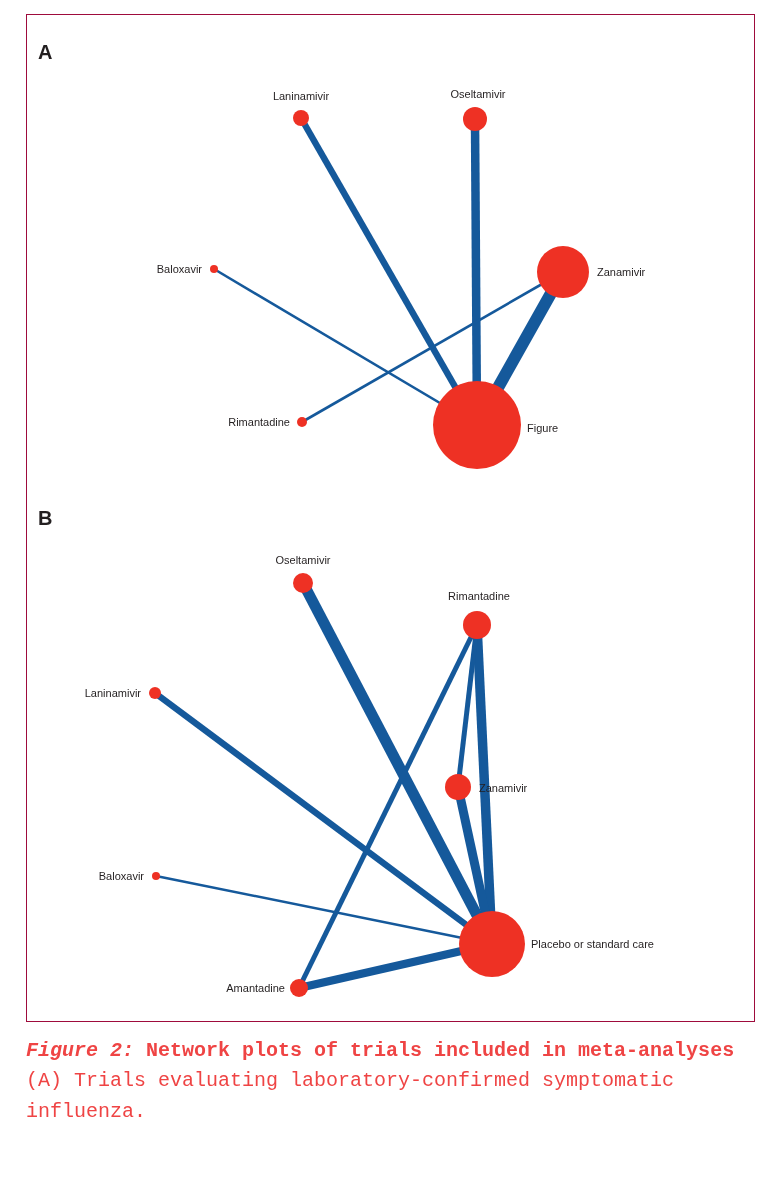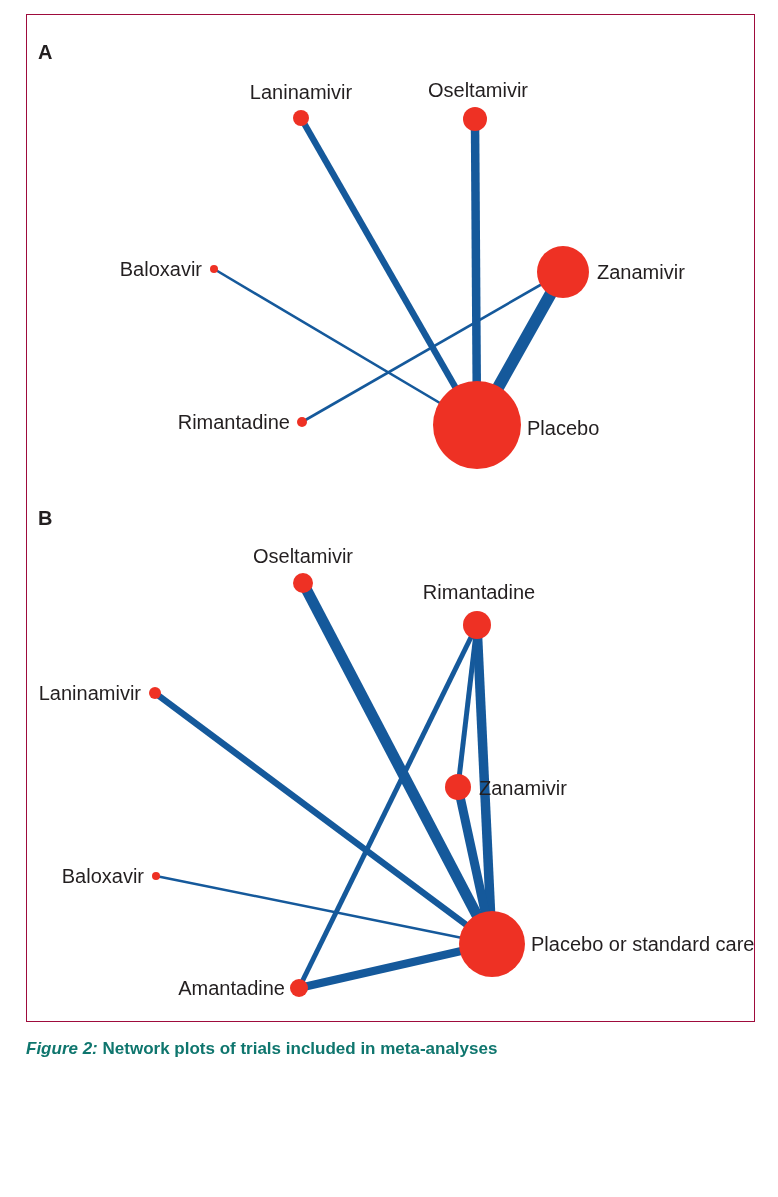--- a/index.html
+++ b/index.html
@@ -36,38 +36,38 @@
   svg.netplot{
     position:absolute;
     left:0; top:0;
     width:778px; height:1197px;
     pointer-events:none;
   }
 
   .node-label{
     position:absolute;
     font-family:"Liberation Sans", sans-serif;
-    font-size:20px;
+    font-size:11px;
     color:#231f20;
     white-space:nowrap;
     line-height:1;
   }
   .node-label.right{transform:translate(0,-50%);}
   .node-label.left{transform:translate(-100%,-50%);}
   .node-label.above{transform:translate(-50%,-100%);}
 
   .caption{
     position:absolute;
     left:26px;
     top:1036px;
     width:730px;
-    font-family:Liberation Sans, sans-serif;
-    font-size:17px;
+    font-family:Liberation Mono, monospace;
+    font-size:20px;
     line-height:1.52;
-    color:#0f766e;
+    color:#ef4444;
   }
   .caption .cap-title{font-weight:700;}
   .caption .cap-fig{font-weight:700;font-style:italic;}
   .caption p{margin:0;}
 </style>
 </head>
 <body>
 
 <div id="root">
 
@@ -109,27 +109,28 @@
         <circle cx="299" cy="988" r="9" fill="#ee3124"></circle>
       </g>
   </svg>
 
   <div id="labels-layer">
       <div class="node-label above" style="left: 301px; top: 102px;">Laninamivir</div>
       <div class="node-label above" style="left: 478px; top: 100px;">Oseltamivir</div>
       <div class="node-label left" style="left: 202px; top: 269px;">Baloxavir</div>
       <div class="node-label right" style="left: 597px; top: 272px;">Zanamivir</div>
       <div class="node-label left" style="left: 290px; top: 422px;">Rimantadine</div>
-      <div class="node-label right" style="left: 527px; top: 428px;">Placebo</div>
+      <div class="node-label right" style="left: 527px; top: 428px;">Figure</div>
       <div class="node-label above" style="left: 303px; top: 566px;">Oseltamivir</div>
       <div class="node-label above" style="left: 479px; top: 602px;">Rimantadine</div>
       <div class="node-label left" style="left: 141px; top: 693px;">Laninamivir</div>
       <div class="node-label right" style="left: 479px; top: 788px;">Zanamivir</div>
       <div class="node-label left" style="left: 144px; top: 876px;">Baloxavir</div>
       <div class="node-label right" style="left: 531px; top: 944px;">Placebo or standard care</div>
       <div class="node-label left" style="left: 285px; top: 988px; text-align: center;">Amantadine</div>
     </div>
 
   <div class="caption">
     <p><span class="cap-fig">Figure 2:</span><span class="cap-title"> Network plots of trials included in meta-analyses</span></p>
+    <p>(A) Trials evaluating laboratory-confirmed symptomatic influenza.</p>
   </div>
 
 </div>
 
 </body></html>

